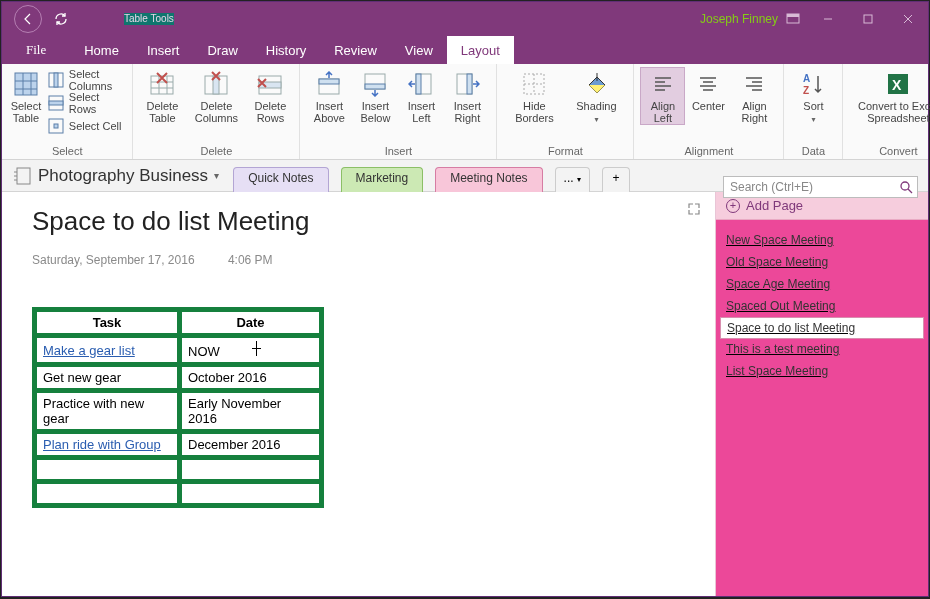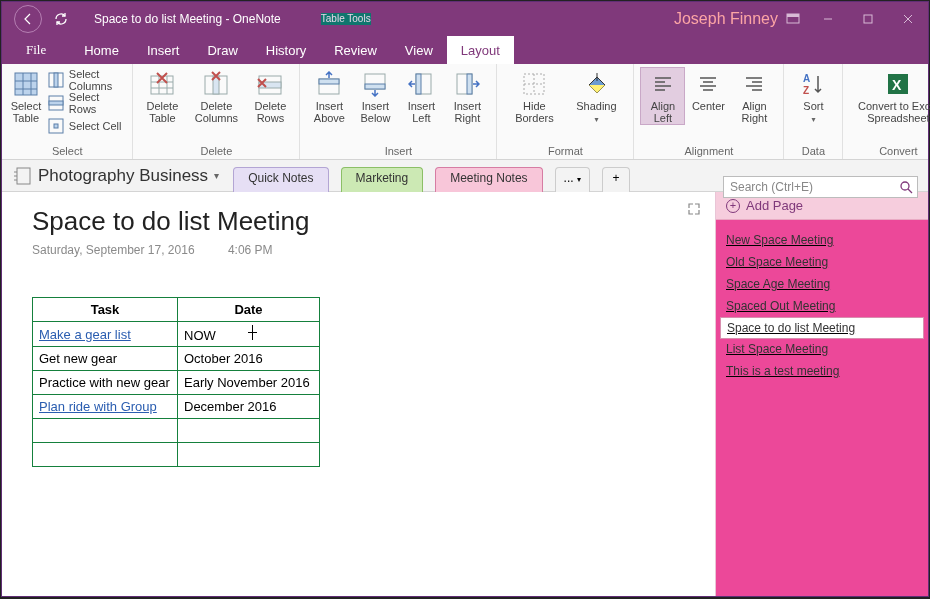--- a/index.html
+++ b/index.html
@@ -5,21 +5,21 @@
   * { box-sizing: border-box; margin: 0; padding: 0; font-family: "Segoe UI", Arial, sans-serif; }
   html, body { width: 930px; height: 599px; overflow: hidden; background: #222; }
   .window { width: 928px; height: 596px; margin: 1px; background: #fff; display: flex; flex-direction: column; border: 1px solid #602e75; }
   
   .titlebar { height: 34px; background: #80397b; color: #fff; display: flex; align-items: center; font-size: 12px; position: relative; }
   .titlebar .back { width: 28px; height: 28px; border: 1px solid #b57fb2; border-radius: 50%; margin: 0 8px 0 12px; display:flex; align-items:center; justify-content:center;}
   .titlebar .sync { width: 22px; height: 22px; margin-right: 12px; display:flex; align-items:center; justify-content:center;}
   .titlebar .title { flex: 0 0 auto; margin-left: 10px; font-size: 12px; color: #fff; }
   .titlebar .tools-tab { margin-left: 40px; background: #0f766e; padding-bottom:1px; }
   .titlebar .tools-tab .small { font-size: 10px; color: #e9d7e8; text-align:center; }
-  .titlebar .user { position:absolute; right: 150px; font-size: 16px; color: #fca5a5; }
+  .titlebar .user { position:absolute; right: 150px; font-size: 12px; color: #84cc16; }
   .titlebar .winbtns { position:absolute; right:0; display:flex; }
   .titlebar .winbtns div { width: 40px; height: 34px; display:flex; align-items:center; justify-content:center; color:#d8bad6; font-size:12px;}
   .ribbon-opt { position:absolute; right: 125px; width:20px; height:20px; display:flex; align-items:center; justify-content:center; color:#d8bad6;}
   
   .ribtabs { height: 28px; background: #80397b; display:flex; align-items:flex-end; color:#fff; font-size:13px; }
   .ribtabs .tab { padding: 5px 14px; cursor:pointer; height:28px; display:flex; align-items:center; }
   .ribtabs .tab.active { background:#fff; color:#80397b; }
   .ribtabs .tab.file { margin-left: 10px; font-family: Liberation Serif, serif; }
   .ribtabs .spacer { width: 10px; }
   
@@ -59,26 +59,26 @@
       align-items: center;
       font-size: 12px;
       color: #888;
       padding: 0 20px 0 6px;
   }
   .right-search .mag { position:absolute; right:4px; color:#80397b; }
   
   .main { flex:1; display:flex; min-height:0; }
   .page { flex:1; padding: 14px 0 0 30px; position:relative; background:#fff;}
   .page-title { font-size: 26px; font-weight:300; color:#222; font-family:"Segoe UI Light","Segoe UI",Arial; }
-  .page-meta { font-size:12px; color:#8a8a8a; margin-top:6px; }
+  .page-meta { font-size:12px; color:#8a8a8a; margin-top:16px; }
   .page-meta span:last-child { margin-left: 30px; }
   .fullscreen { position:absolute; top:10px; right:14px; color:#888; font-size:14px; cursor:pointer;}
   
   .note-table { margin-top: 40px; border-collapse: collapse; font-size:13px;}
-  .note-table td, .note-table th { border:1px solid #15803d; padding: 3px 6px; text-align:left; vertical-align:middle; height:24px; font-weight:normal;}
+  .note-table td, .note-table th { border:5px solid #15803d; padding: 3px 6px; text-align:left; vertical-align:middle; height:24px; font-weight:normal;}
   .note-table th { text-align:center; font-weight:bold; font-size:13px;}
   .note-table .col1 { width: 145px; }
   .note-table .col2 { width: 142px; }
   .note-table a { color:#2a5db0; text-decoration:underline; }
   .cursor-cell { position:relative; }
   .text-caret { display:inline-block; width:1px; height:15px; position:relative;}
   .text-caret::after { content:""; position:absolute; width:9px; height:1px; background:#000; top:7px; left:-4px;}
   .text-caret::before { content:""; position:absolute; width:1px; height:15px; background:#000; left:0; top:0;}
   
   .pagelist { width: 213px; border-left:1px solid #e9c5d6; background:#fff; display:flex; flex-direction:column;}
@@ -100,21 +100,20 @@
       <svg width="14" height="14" viewBox="0 0 14 14">
           <path d="M9 2 L4 7 L9 12" stroke="#fff" stroke-width="1.2" fill="none"></path>
         </svg>
     </div>
     <div class="sync">
       <svg width="16" height="16" viewBox="0 0 16 16">
           <path d="M3 8a5 5 0 0 1 9-3M13 8a5 5 0 0 1-9 3" stroke="#fff" stroke-width="1.3" fill="none"></path>
           <path d="M12 2v3h-3M4 14v-3h3" stroke="#fff" stroke-width="1.3" fill="none"></path>
         </svg>
     </div>
-    <div class="title">Space to do list Meeting  -  OneNote</div>
     <div class="tools-tab">
       <div class="small">Table Tools</div>
     </div>
     <div class="user">Joseph Finney</div>
     <div class="ribbon-opt">
       <svg width="14" height="12" viewBox="0 0 14 12">
           <rect x="1" y="1" width="12" height="9" stroke="#d8bad6" fill="none"></rect>
           <rect x="1" y="1" width="12" height="3" fill="#d8bad6"></rect>
         </svg>
     </div>
@@ -461,18 +460,18 @@
       <div class="addpage">
         <div class="plus">+</div>
         <span>Add Page</span>
       </div>
       <div class="pagelist-body" id="pagelist-body">
           <div class="page-item">New Space Meeting</div>
           <div class="page-item">Old Space Meeting</div>
           <div class="page-item">Space Age Meeting</div>
           <div class="page-item">Spaced Out Meeting</div>
           <div class="page-item selected">Space to do list Meeting</div>
+          <div class="page-item">This is a test meeting</div>
           <div class="page-item">List Space Meeting</div>
-          <div class="page-item">This is a test meeting</div>
         </div>
     </div>
   </div>
 </div>
 
 </body></html>

